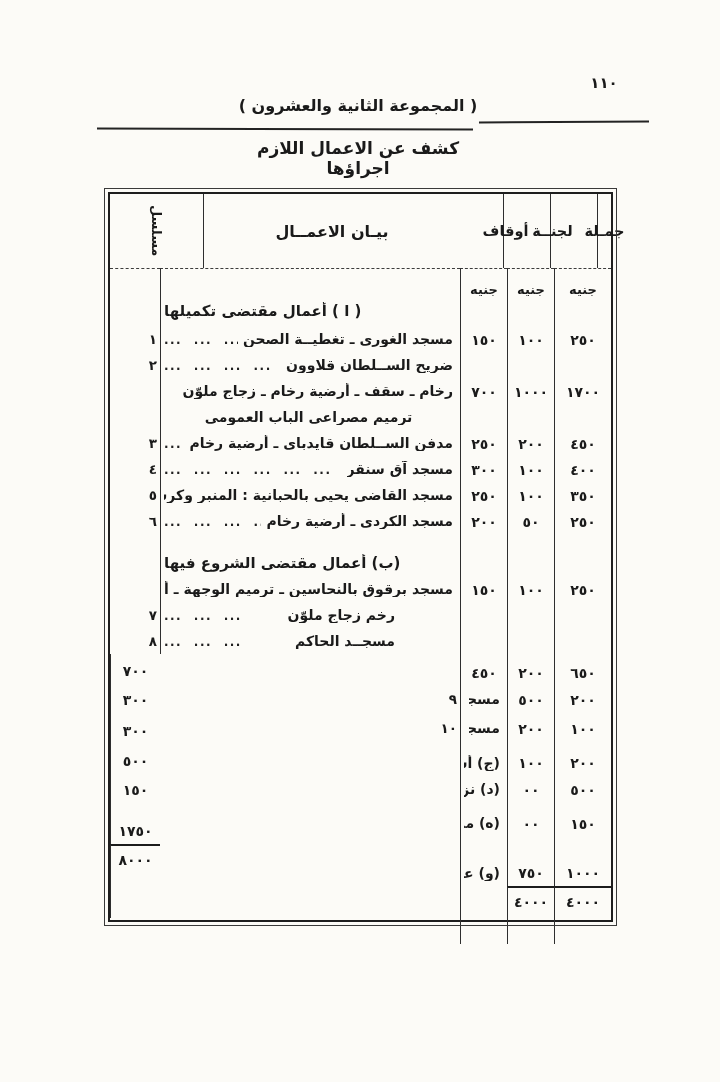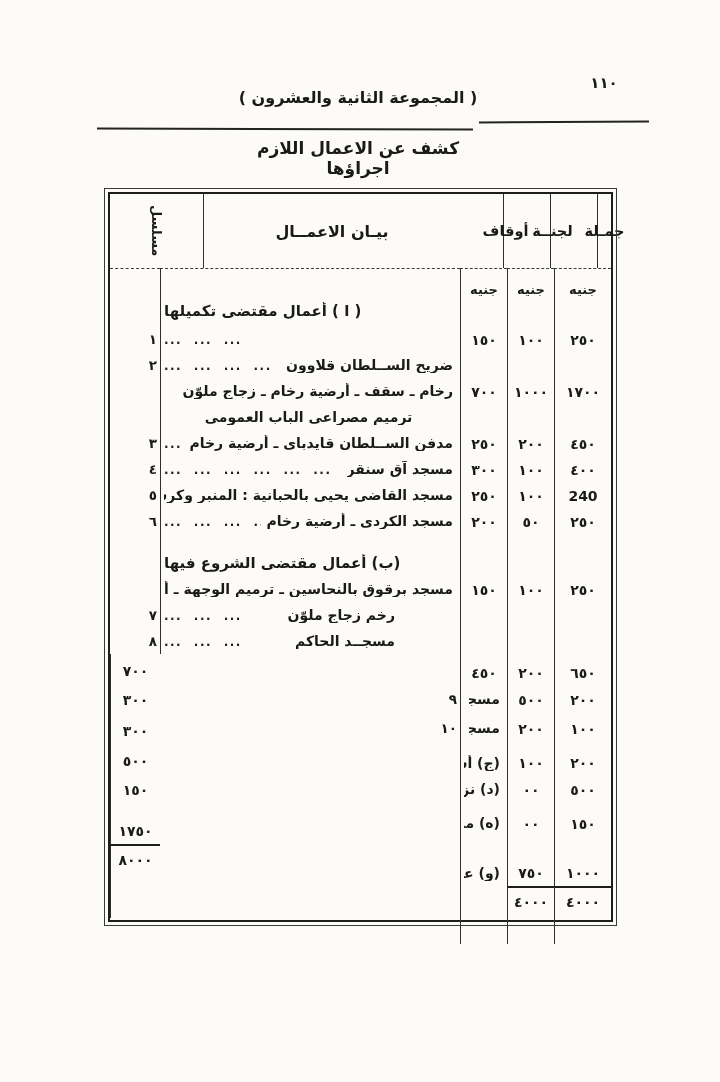--- a/index.html
+++ b/index.html
@@ -4,21 +4,21 @@
 <style>
   html,body{margin:0;padding:0;}
   body{
     width:720px;height:1082px;position:relative;overflow:hidden;
     background:#fcfbf7;
     font-family:"DejaVu Sans",sans-serif;
     color:#1a1a1a;
   }
   .abs{position:absolute;}
   
-  .collection{left:238px;top:88px;width:240px;text-align:center;font-size:16px;font-weight:bold;}
+  .collection{left:238px;top:96px;width:240px;text-align:center;font-size:16px;font-weight:bold;}
   .pagenum{left:584px;top:74px;width:40px;text-align:center;font-size:15px;font-weight:bold;letter-spacing:1px;}
   .rule{background:#232323;height:2px;}
   .rule-left{left:97px;top:128px;width:376px;transform:rotate(0.15deg);}
   .rule-right{left:479px;top:121px;width:170px;height:2.4px;transform:rotate(-0.3deg);}
   .report-title{left:236px;top:138px;width:244px;text-align:center;font-size:17px;font-weight:bold;}
   
   .table-frame{
     left:108px;top:192px;width:501px;height:726px;
     border:2.4px solid #1e1e1e;outline:1.2px solid #3a3a3a;outline-offset:3px;
     background:transparent;
@@ -86,20 +86,21 @@
       <div class="cell money"></div>
       <div class="cell money"></div>
       <div class="cell works sec">
         <span class="works-text">( ا ) أعمال مقتضى تكميلها</span>
       </div>
       <div class="cell serial last"></div>
       <div class="cell money">٢٥٠</div>
       <div class="cell money">١٠٠</div>
       <div class="cell money">١٥٠</div>
       <div class="cell works ">
+        <span class="works-text">مسجد الغورى ـ تغطيــة الصحن</span>
         <span class="leader">... ... ...</span>
       </div>
       <div class="cell serial last">١</div>
       <div class="cell money"></div>
       <div class="cell money"></div>
       <div class="cell money"></div>
       <div class="cell works ">
         <span class="works-text">ضريح الســلطان قلاوون</span>
         <span class="leader">... ... ... ... ...</span>
       </div>
@@ -127,21 +128,21 @@
       </div>
       <div class="cell serial last">٣</div>
       <div class="cell money">٤٠٠</div>
       <div class="cell money">١٠٠</div>
       <div class="cell money">٣٠٠</div>
       <div class="cell works ">
         <span class="works-text">مسجد آق سنقر</span>
         <span class="leader">... ... ... ... ... ... ...</span>
       </div>
       <div class="cell serial last">٤</div>
-      <div class="cell money">240</div>
+      <div class="cell money">٣٥٠</div>
       <div class="cell money">١٠٠</div>
       <div class="cell money">٢٥٠</div>
       <div class="cell works ">
         <span class="works-text">مسجد القاضى يحيى بالحبانية : المنبر وكرسى السورة</span>
       </div>
       <div class="cell serial last">٥</div>
       <div class="cell money">٢٥٠</div>
       <div class="cell money">٥٠</div>
       <div class="cell money">٢٠٠</div>
       <div class="cell works ">

